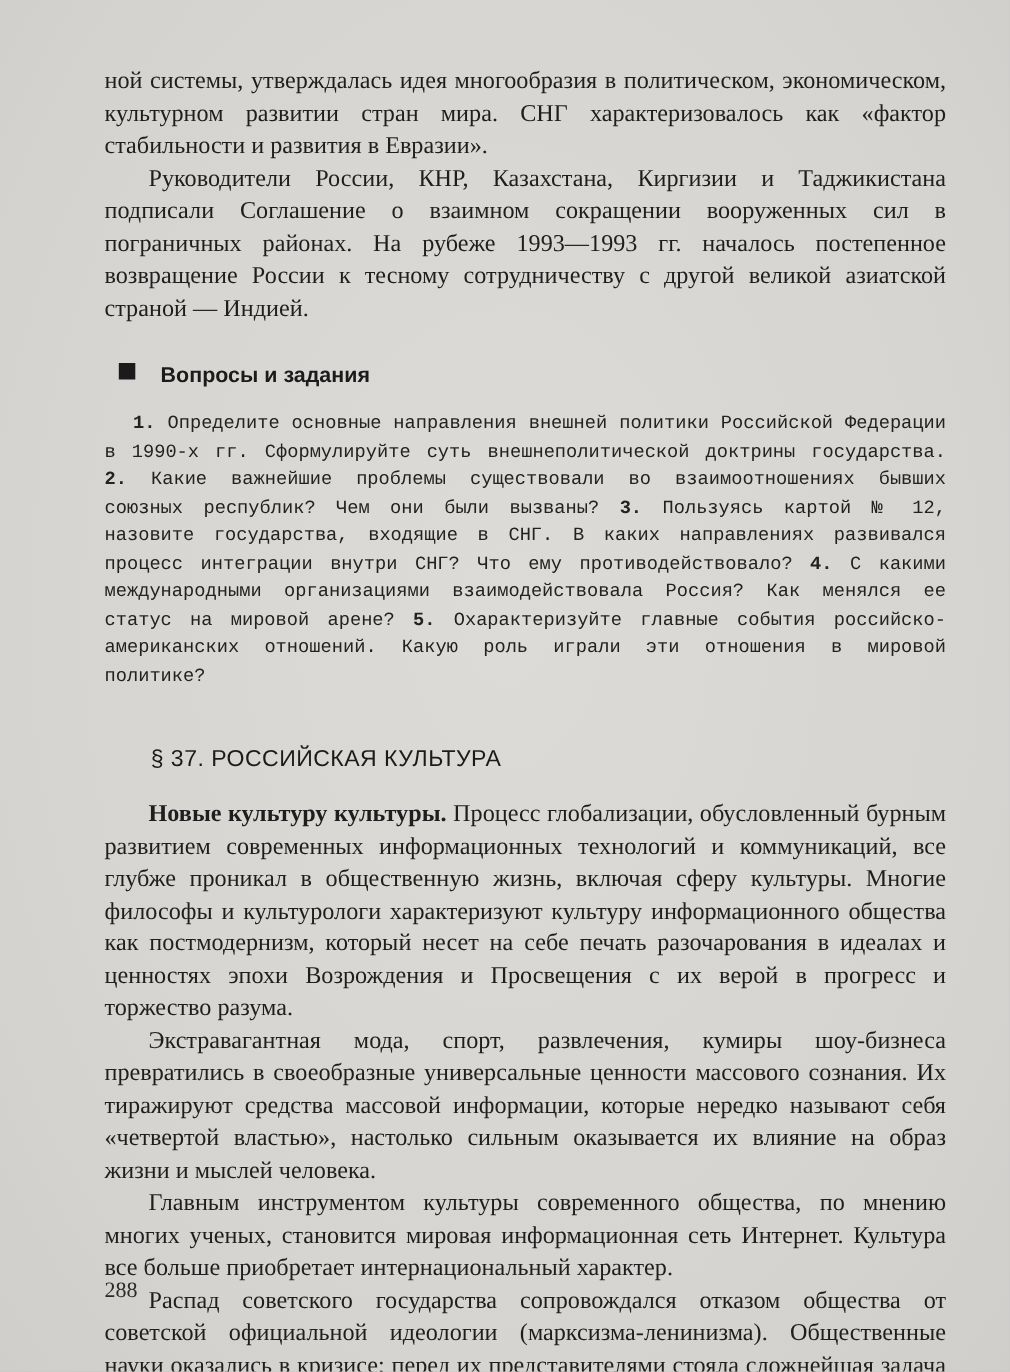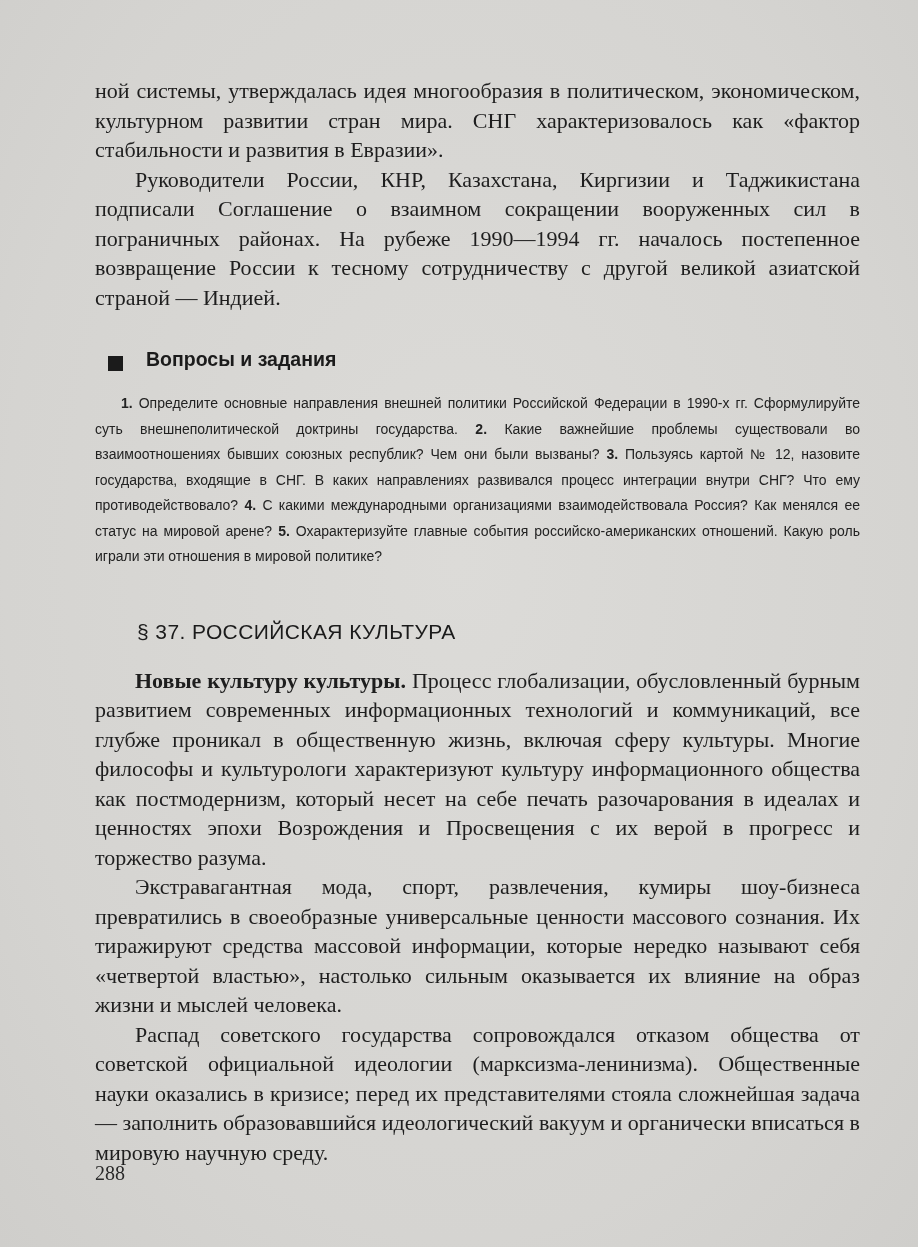--- a/index.html
+++ b/index.html
@@ -2,52 +2,52 @@
 <html lang="ru"><head>
 <meta charset="utf-8">
 <style>
   html,body{margin:0;padding:0;}
   body{background:#c9c8c5;}
   .page{
     width:918px;height:1247px;
     background:radial-gradient(ellipse at 50% 45%, #dcdbd8 0%, #d5d4d1 70%, #cfcecb 100%);
     position:relative;
     box-sizing:border-box;
-    padding:76px 58px 0 95px;
+    padding:58px 58px 0 95px;
     font-family:"Liberation Serif", serif;
     color:#1e1e1e;
     overflow:hidden;
   }
   .body-p{
     margin:0;
     font-size:22px;
     line-height:29.5px;
     text-align:justify;
   }
   .indent{text-indent:40px;}
   .q-title{
     display:flex;
-    align-items:flex-end;
+    align-items:flex-start;
     gap:23px;
     margin:36px 0 20px 13px;
     font-family:"Liberation Sans", sans-serif;
     font-weight:bold;
     font-size:19.5px;
     color:#1b1b1b;
   }
   .sq{
     width:15px;height:15px;
     background:#1b1b1b;
     display:inline-block;
     flex:0 0 auto;
   }
   .questions{
     margin:0;
-    font-family:Liberation Sans, sans-serif;
-    font-size:14px;
+    font-family:Liberation Mono, monospace;
+    font-size:17px;
     line-height:25.5px;
     text-align:justify;
     text-indent:26px;
     color:#222;
   }
   .sec-h{
     font-family:"Liberation Sans", sans-serif;
     font-weight:normal;
     font-size:21px;
     letter-spacing:0.4px;
@@ -63,21 +63,21 @@
   }
   b{font-weight:bold;}
 </style>
 </head>
 <body>
 
 <div class="page">
 
   <p class="body-p">ной системы, утверждалась идея многообразия в политическом, экономическом, культурном развитии стран мира. СНГ характеризовалось как «фактор стабильности и развития в Евразии».</p>
 
-  <p class="body-p indent">Руководители России, КНР, Казахстана, Киргизии и Таджикистана подписали Соглашение о взаимном сокращении вооруженных сил в пограничных районах. На рубеже 1990—1994 гг. началось постепенное возвращение России к тесному сотрудничеству с другой великой азиатской страной — Индией.</p>
+  <p class="body-p indent">Руководители России, КНР, Казахстана, Киргизии и Таджикистана подписали Соглашение о взаимном сокращении вооруженных сил в пограничных районах. На рубеже 1993—1993 гг. началось постепенное возвращение России к тесному сотрудничеству с другой великой азиатской страной — Индией.</p>
 
   <div class="q-title">
     <span class="sq"></span>
     <span>Вопросы и задания</span>
   </div>
 
   <p class="questions">
     <b>1.</b>
     <span>Определите основные направления внешней политики Российской Федерации в 1990-х гг. Сформулируйте суть внешнеполитической доктрины государства.</span>
     <b>2.</b>
@@ -92,18 +92,19 @@
 
   <h2 class="sec-h">§ 37. РОССИЙСКАЯ КУЛЬТУРА</h2>
 
   <p class="body-p indent">
     <b>Новые культуру культуры.</b>
     <span>Процесс глобализации, обусловленный бурным развитием современных информационных технологий и коммуникаций, все глубже проникал в общественную жизнь, включая сферу культуры. Многие философы и культурологи характеризуют культуру информационного общества как постмодернизм, который несет на себе печать разочарования в идеалах и ценностях эпохи Возрождения и Просвещения с их верой в прогресс и торжество разума.</span>
   </p>
 
   <p class="body-p indent">Экстравагантная мода, спорт, развлечения, кумиры шоу-бизнеса превратились в своеобразные универсальные ценности массового сознания. Их тиражируют средства массовой информации, которые нередко называют себя «четвертой властью», настолько сильным оказывается их влияние на образ жизни и мыслей человека.</p>
 
+  <p class="body-p indent">Главным инструментом культуры современного общества, по мнению многих ученых, становится мировая информационная сеть Интернет. Культура все больше приобретает интернациональный характер.</p>
 
   <p class="body-p indent">Распад советского государства сопровождался отказом общества от советской официальной идеологии (марксизма-ленинизма). Общественные науки оказались в кризисе; перед их представителями стояла сложнейшая задача — заполнить образовавшийся идеологический вакуум и органически вписаться в мировую научную среду.</p>
 
   <div class="pnum">288</div>
 
 </div>
 
 </body></html>

